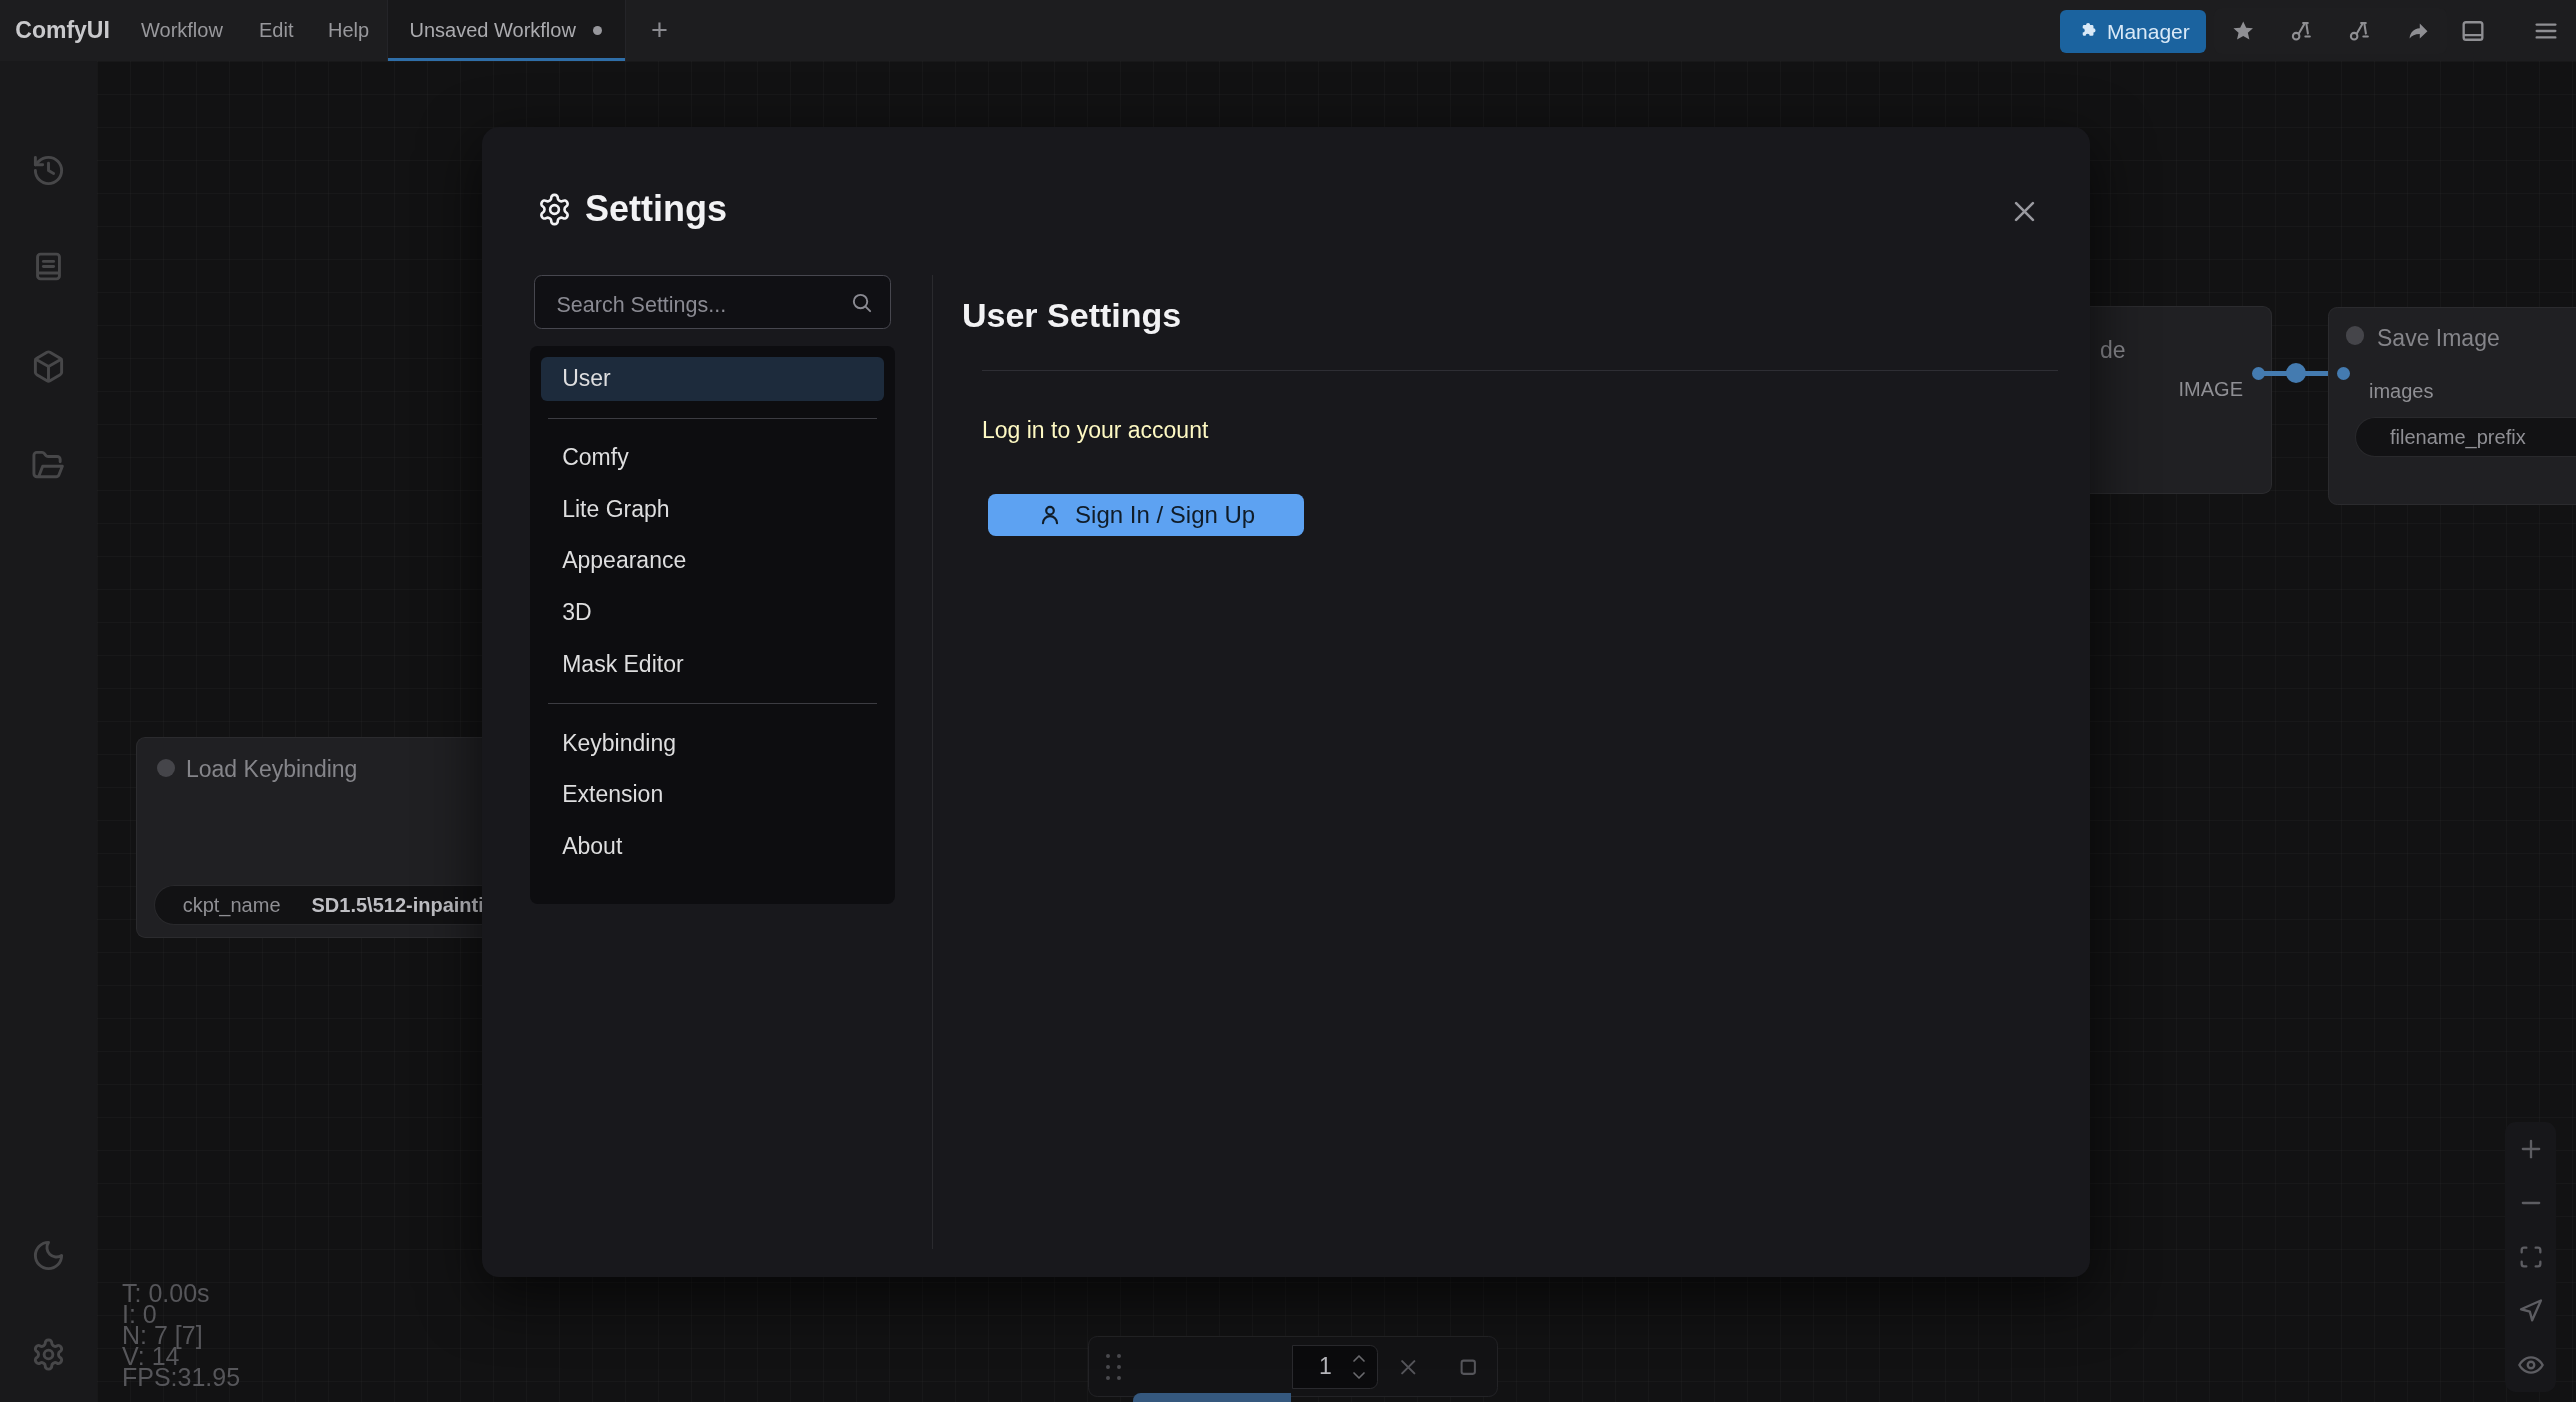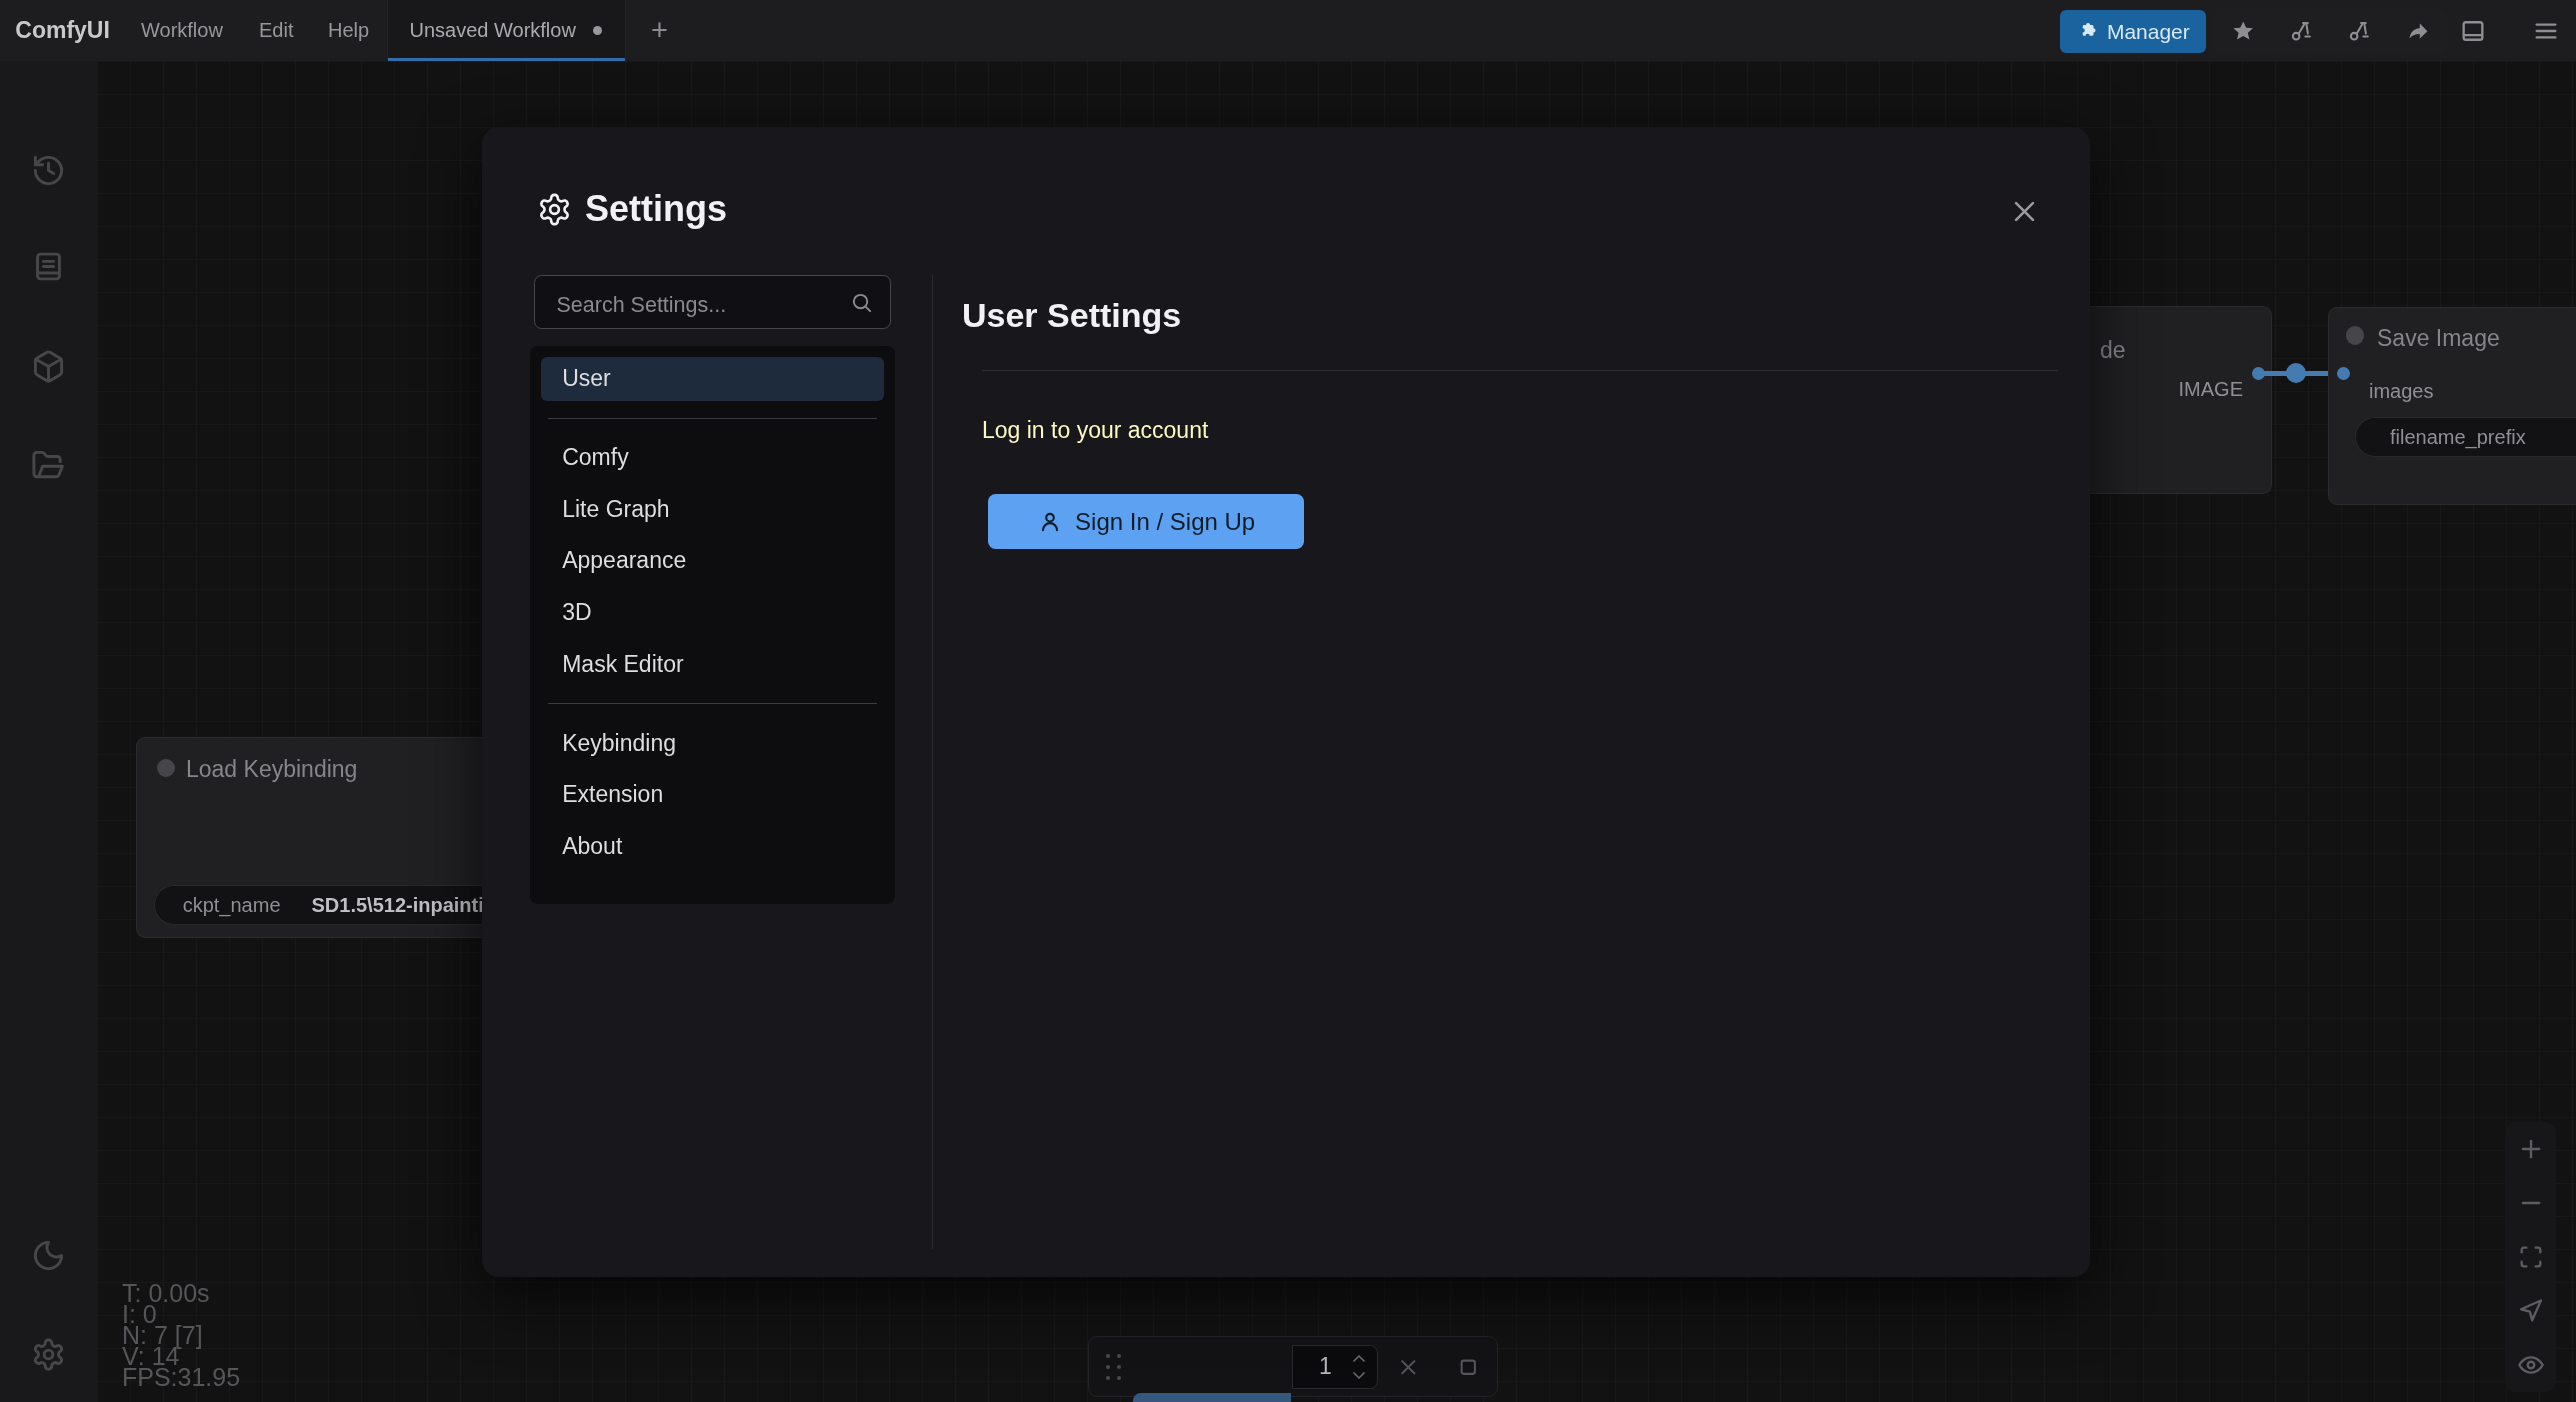--- a/index.html
+++ b/index.html
@@ -91,21 +91,21 @@
   #menulist{left:48px;top:219px;width:365px;height:558px;background:#0d0d10;border-radius:7.7px;
      padding:10.7px;box-sizing:border-box;}
   .mi{height:44px;border-radius:6.1px;display:flex;align-items:center;padding-left:21.5px;
       font-size:23px;color:#dededf;margin-bottom:7.7px;}
   .mi.active{background:#1d2b3c;}
   .mdivider{height:0.8px;background:#3c3c42;margin:17px 7.7px;}
   #vdivider{left:450px;top:148px;width:0.8px;height:974px;background:#2a2a2e;}
   #content-heading{left:480px;top:169px;font-size:34px;font-weight:bold;color:#f2f2f4;}
   #content-divider{left:500px;top:243px;width:1076px;height:0.8px;background:#2e2e34;}
   #login-prompt{left:500px;top:290px;font-size:23px;color:#fef9c3;}
-  #signinbtn{left:506px;top:367px;width:316px;height:55px;background:#5da2f2;border-radius:7.7px;
+  #signinbtn{left:506px;top:367px;width:316px;height:42px;background:#5da2f2;border-radius:7.7px;
      border:none;display:flex;align-items:center;justify-content:center;gap:12.3px;
      color:#101c28;cursor:pointer;}
   #signinbtn .slabel{font-size:24px;color:#101c28;font-family:inherit;}
 </style>
 </head>
 <body>
 
 <div id="canvas" class="abs">
 
   <div class="node" style="left:39px;top:676px;width:347px;height:199px;border-radius:9.2px 0 0 9.2px;border-right:none;">

